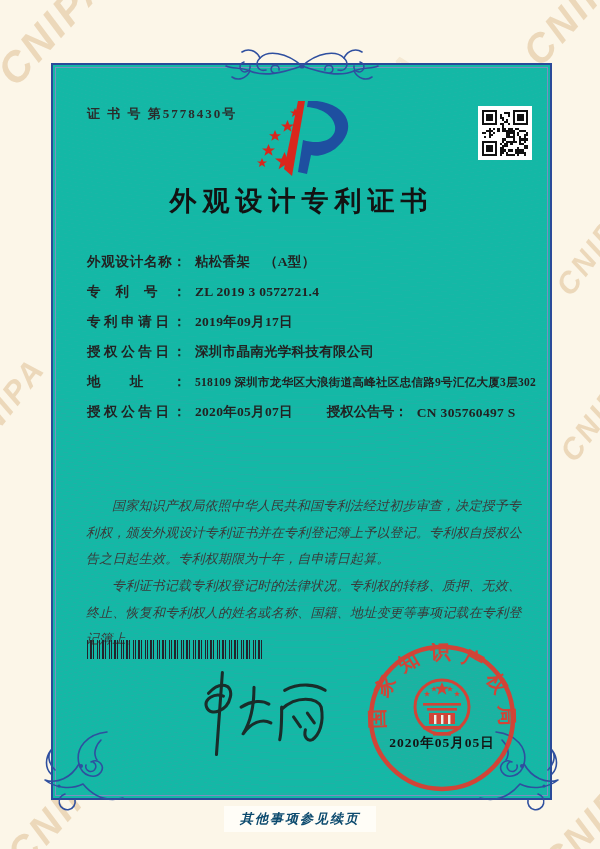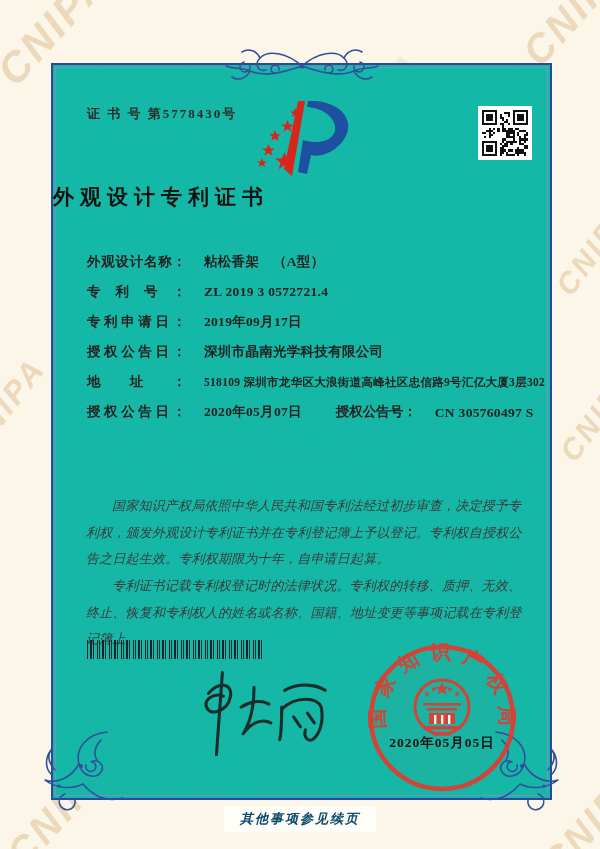--- a/index.html
+++ b/index.html
@@ -45,30 +45,30 @@
     position:absolute; left:34px; top:40px;
     font-size:13px; font-weight:600; letter-spacing:2px; color:#2b2b2b;
   }
   .logo{position:absolute; left:192px; top:33px; width:118px; height:84px;}
   .qr{
     position:absolute; left:425px; top:41px; width:54px; height:54px;
     background:#fff; display:flex; align-items:center; justify-content:center;
   }
   .title{
     position:absolute; left:0; top:118px; width:100%;
-    font-size:21px; font-weight:700;
+    text-align:center; font-size:27px; font-weight:700;
     letter-spacing:6px; color:#121212;
   }
   
   .fields{position:absolute; left:34px; top:188px; width:444px;}
   .f-row{display:flex; align-items:baseline; margin-bottom:12px;
     font-size:13.5px; font-weight:600; color:#222; white-space:nowrap;}
   .f-label{width:99px; display:inline-block; text-align:justify;
     text-align-last:justify; flex:0 0 99px;}
-  .f-value{margin-left:18px; letter-spacing:.3px;}
+  .f-value{margin-left:9px; letter-spacing:.3px;}
   .f-value.small{font-size:11.5px;}
   .pair2{margin-left:34px; display:flex; align-items:flex-end;}
   
   .body-text{
     position:absolute; left:33px; top:428px; width:436px;
     font-size:13px; font-style:italic; color:#3a3a3a;
     line-height:2.05; letter-spacing:.2px;
   }
   .body-text p{margin:0; text-indent:2em;}
   

